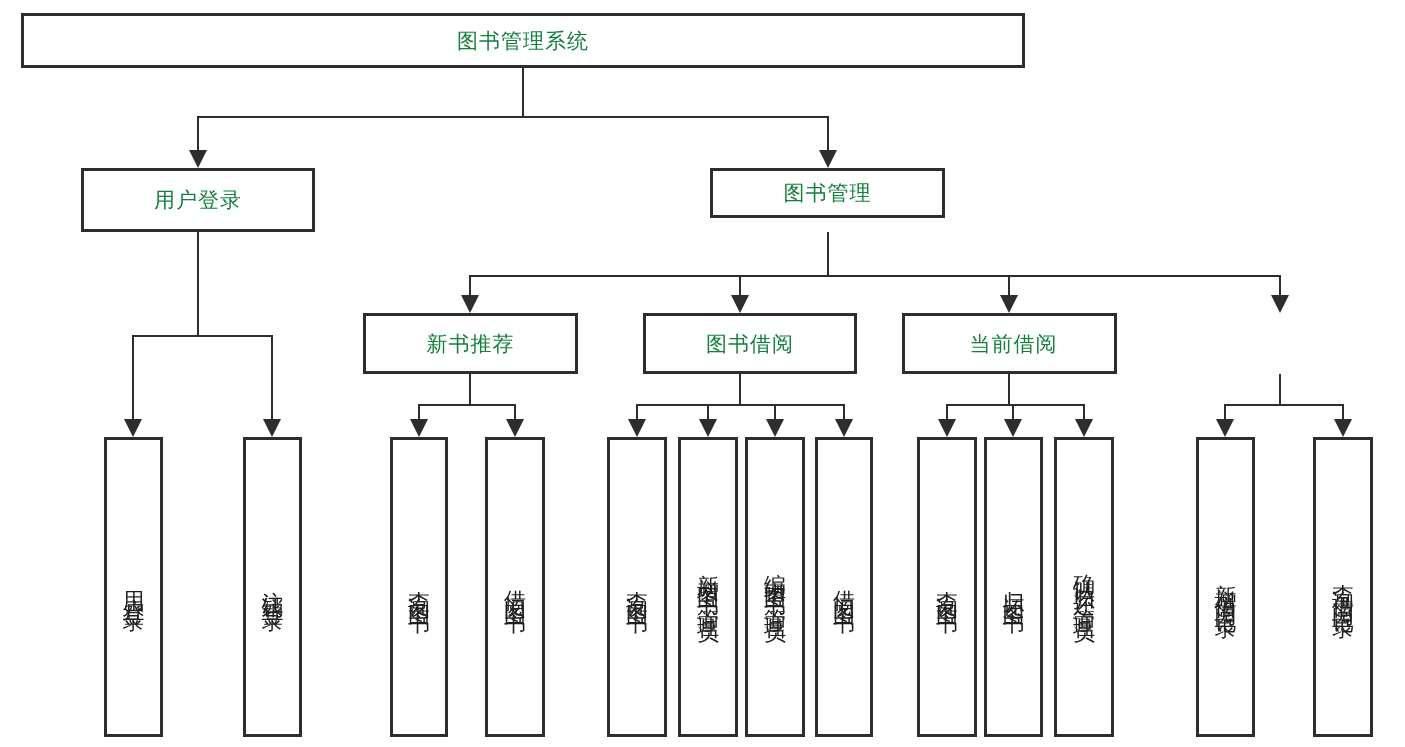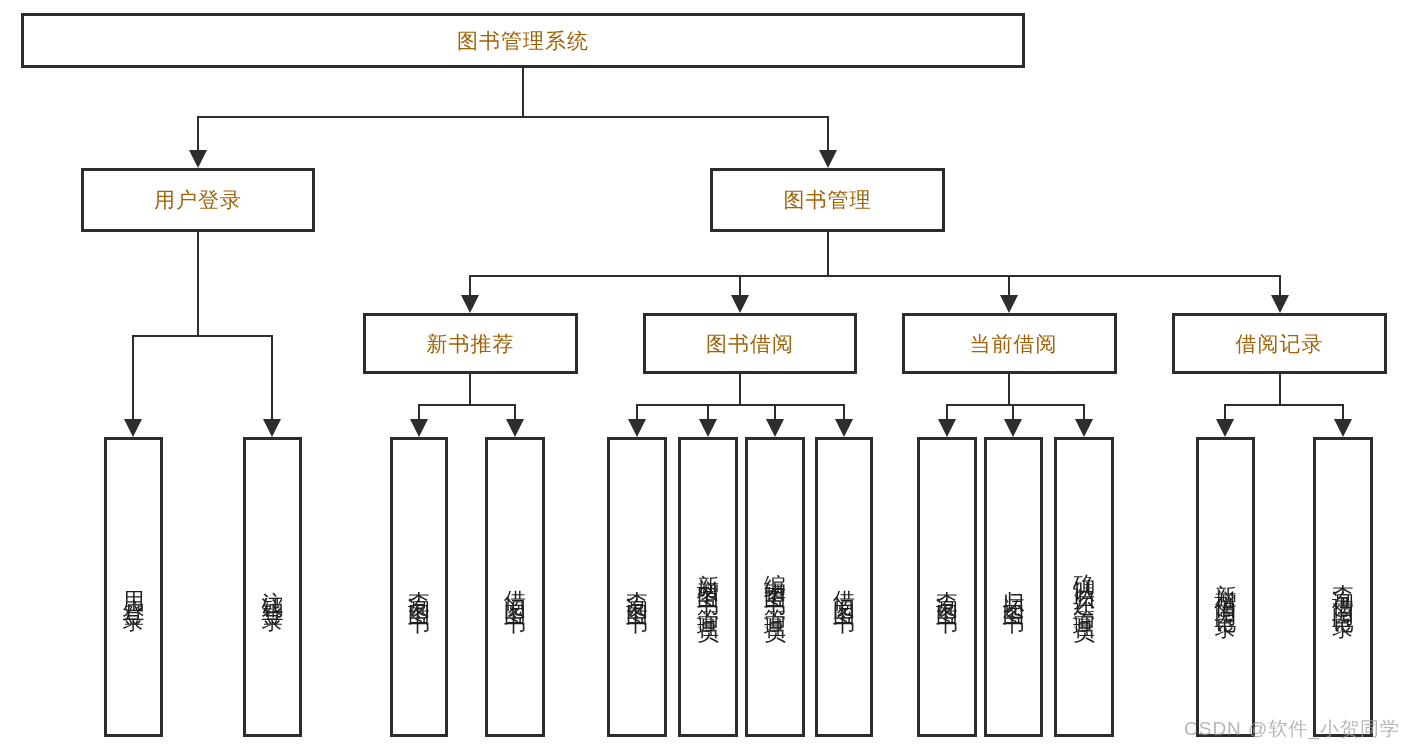--- a/index.html
+++ b/index.html
@@ -15,21 +15,21 @@
     position: absolute;
     box-sizing: border-box;
     border: 3px solid #2d2d2d;
     background: #ffffff;
     display: flex;
     align-items: center;
     justify-content: center;
   }
   .hlabel {
     font-size: 21px;
-    color: #a16207;
+    color: #15803d;
     letter-spacing: 1px;
     white-space: nowrap;
   }
   .vbox {
     position: absolute;
     box-sizing: border-box;
     border: 3px solid #2d2d2d;
     background: #ffffff;
     top: 437px;
     height: 300px;
@@ -73,35 +73,32 @@
 
 <div class="stage">
 
   <div class="hbox" style="left:21px; top:13px; width:1004px; height:55px;">
     <span class="hlabel">图书管理系统</span>
   </div>
 
   <div class="hbox" style="left:81px; top:168px; width:234px; height:64px;">
     <span class="hlabel">用户登录</span>
   </div>
-  <div class="hbox" style="left:710px; top:168px; width:235px; height:64px;">
+  <div class="hbox" style="left:710px; top:168px; width:235px; height:50px;">
     <span class="hlabel">图书管理</span>
   </div>
 
   <div class="hbox" style="left:363px; top:313px; width:215px; height:61px;">
     <span class="hlabel">新书推荐</span>
   </div>
   <div class="hbox" style="left:643px; top:313px; width:214px; height:61px;">
     <span class="hlabel">图书借阅</span>
   </div>
   <div class="hbox" style="left:902px; top:313px; width:215px; height:61px;padding-left:8px;">
     <span class="hlabel">当前借阅</span>
-  </div>
-  <div class="hbox" style="left:1172px; top:313px; width:215px; height:61px;">
-    <span class="hlabel">借阅记录</span>
   </div>
 
   <div class="vbox" style="left:104px; width:59px;">
     <span class="vlabel">用户登录</span>
   </div>
   <div class="vbox" style="left:243px; width:59px;">
     <span class="vlabel">注销登录</span>
   </div>
 
   <div class="vbox" style="left:390px; width:58px;">
@@ -193,15 +190,14 @@
   <div class="line" style="left:1083px; top:404px; width:2px; height:17px;"></div>
   <div class="head" style="left:1075px; top:419px;"></div>
 
   <div class="line" style="left:1279px; top:374px; width:2px; height:32px;"></div>
   <div class="line" style="left:1224px; top:404px; width:120px; height:2px;"></div>
   <div class="line" style="left:1224px; top:404px; width:2px; height:17px;"></div>
   <div class="head" style="left:1216px; top:419px;"></div>
   <div class="line" style="left:1342px; top:404px; width:2px; height:17px;"></div>
   <div class="head" style="left:1334px; top:419px;"></div>
 
-  <div class="watermark">CSDN @软件_小贺同学</div>
 
 </div>
 
 </body></html>

